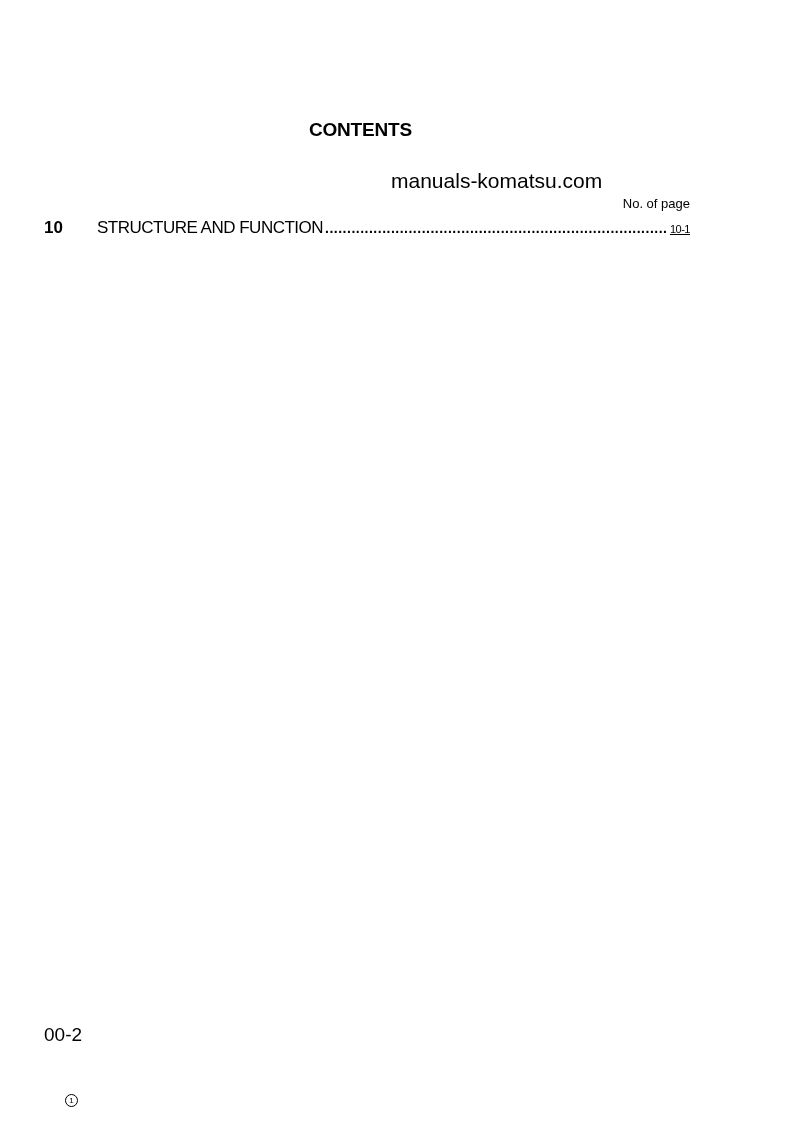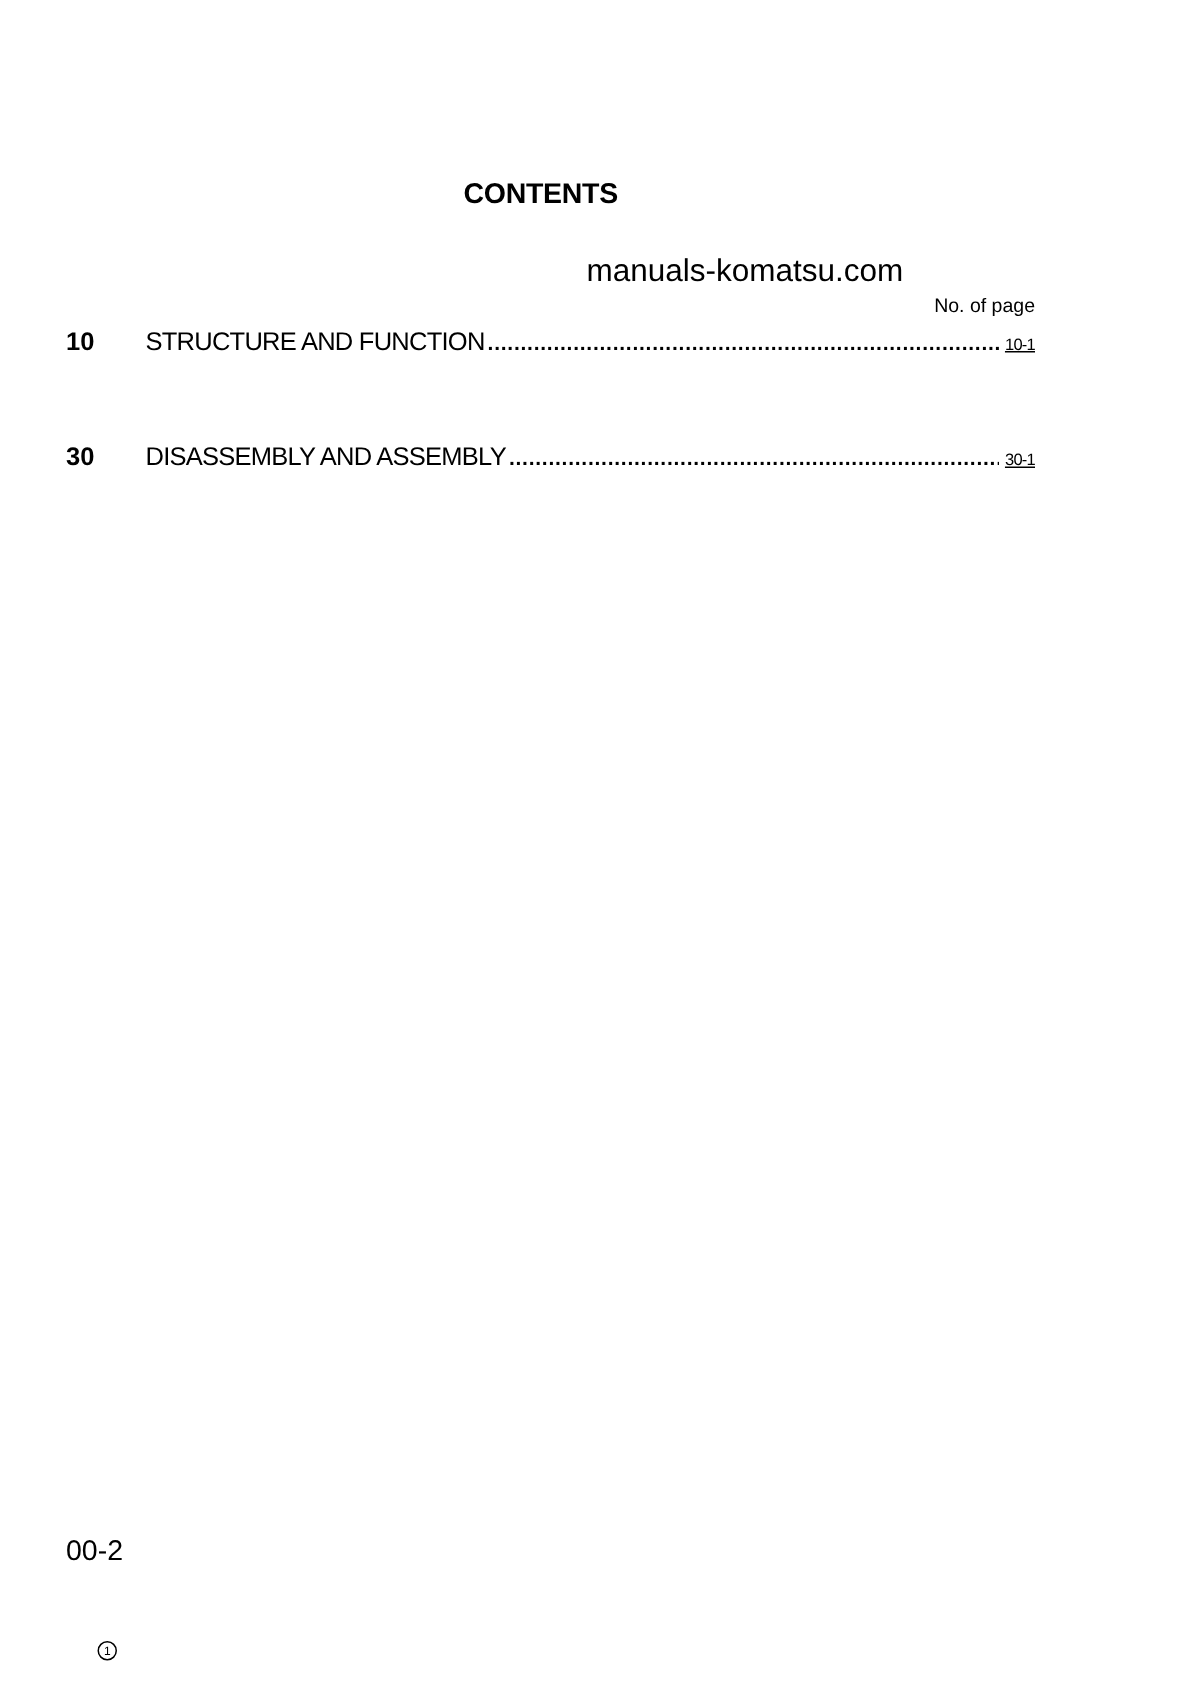--- a/index.html
+++ b/index.html
@@ -111,22 +111,16 @@
 <div class="watermark">manuals-komatsu.com</div>
 <div class="page-col-header">No. of page</div>
 
 <div class="toc">
   <div class="toc-row">
     <span class="toc-num">10</span>
     <span class="toc-label">STRUCTURE AND FUNCTION</span>
     <span class="toc-leader"></span>
     <span class="toc-page">10-1</span>
   </div>
-  <div class="toc-row">
-    <span class="toc-num">30</span>
-    <span class="toc-label">DISASSEMBLY AND ASSEMBLY</span>
-    <span class="toc-leader"></span>
-    <span class="toc-page">30-1</span>
-  </div>
 </div>
 
 <div class="footer-page">00-2</div>
 <div class="footer-rev">1</div>
 
 </body></html>

